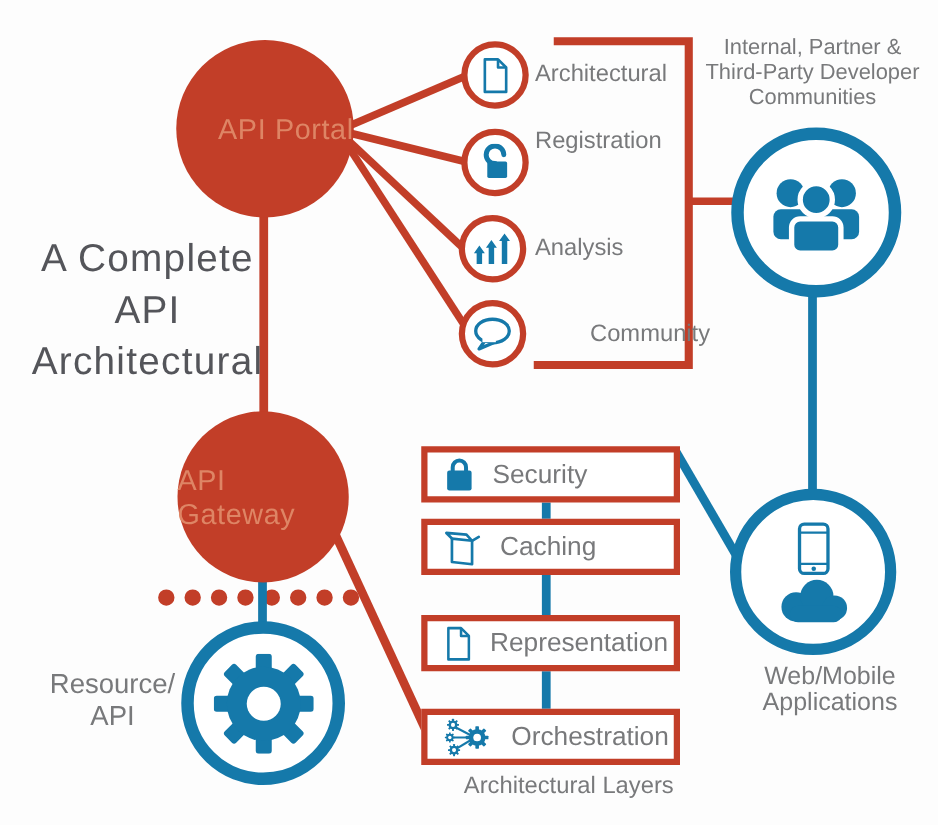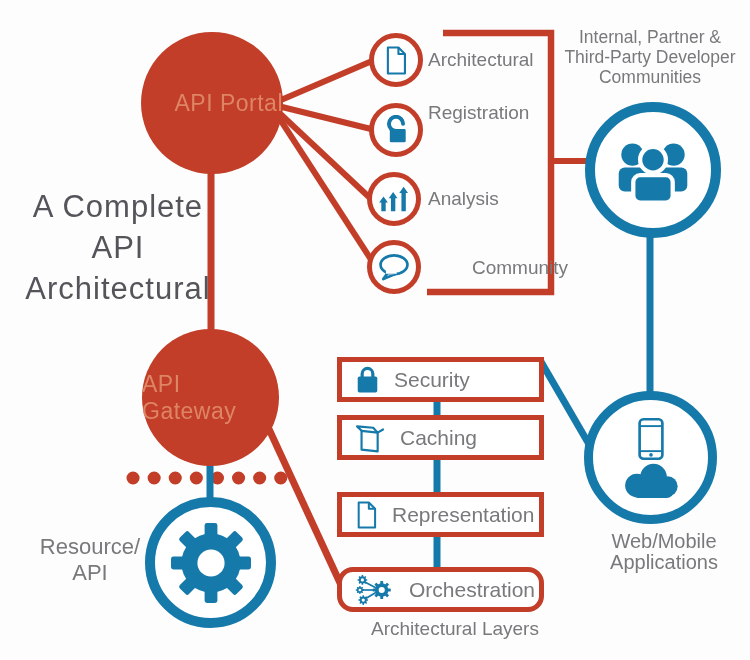--- a/index.html
+++ b/index.html
@@ -190,21 +190,21 @@
   </div>
 
   <div class="abs layer-box" style="top:492px;">
     <svg width="25" height="30" viewBox="0 0 32 38">
       <path d="M6 3 H19 L27 11 V35 H6 Z" fill="#fff" stroke="#1579aa" stroke-width="2.6" stroke-linejoin="round"></path>
       <path d="M19 3 V11 H27" fill="none" stroke="#1579aa" stroke-width="2.6" stroke-linejoin="round"></path>
     </svg>
     <span class="item-label">Representation</span>
   </div>
 
-  <div class="abs layer-box" style="top:567px;border-radius:16px;">
+  <div class="abs layer-box" style="top:567px;">
     <svg width="42" height="36" viewBox="0 0 50 42">
       <g stroke="#1579aa" stroke-width="2">
         <line x1="10" y1="10" x2="31" y2="21"></line>
         <line x1="8" y1="21" x2="31" y2="21"></line>
         <line x1="11" y1="33" x2="31" y2="21"></line>
       </g>
       <use href="#gear8" fill="#1579aa" transform="translate(10,9) scale(0.115)"></use>
       <use href="#gear8" fill="#1579aa" transform="translate(7,21) scale(0.095)"></use>
       <use href="#gear8" fill="#1579aa" transform="translate(11,33) scale(0.115)"></use>
       <use href="#gear8" fill="#1579aa" transform="translate(33,21) scale(0.215)"></use>

